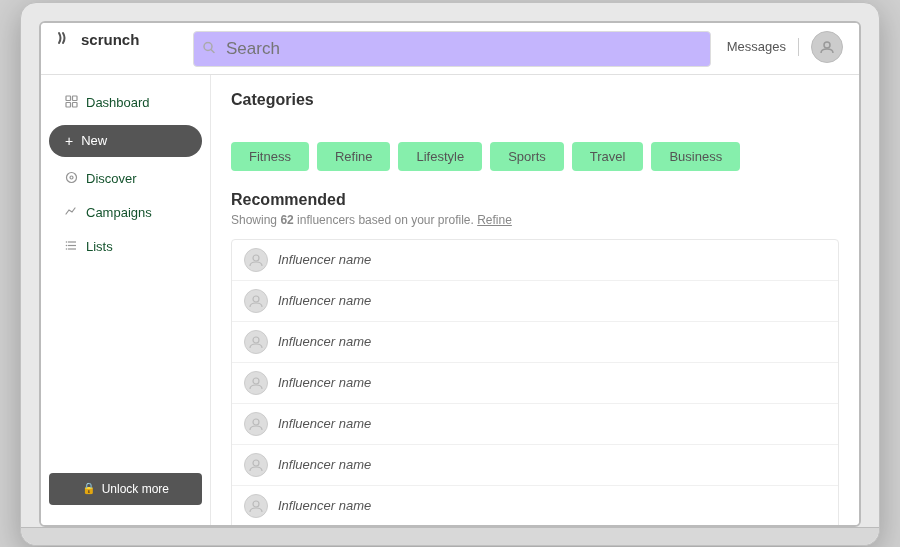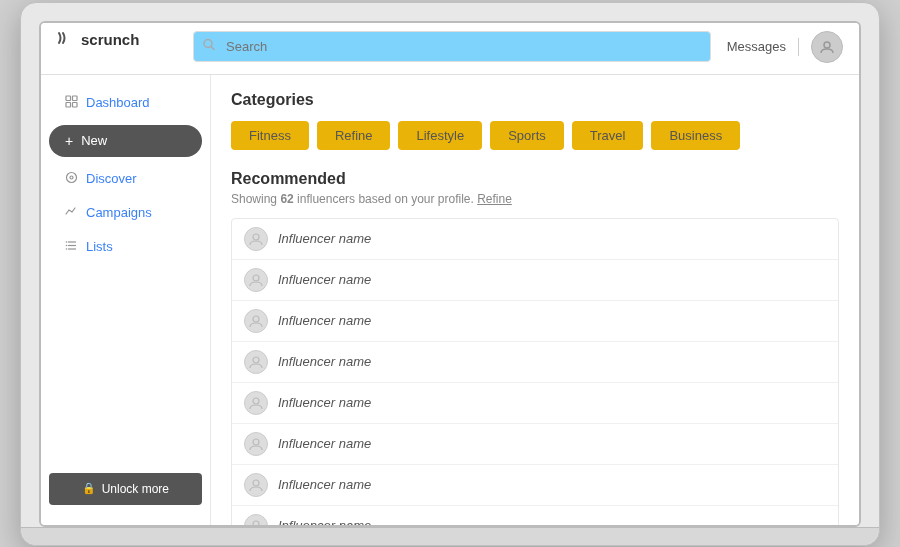--- a/index.html
+++ b/index.html
@@ -69,23 +69,23 @@
       flex: 1;
       margin: 0 16px;
       position: relative;
     }
 
     .search-bar input {
       width: 100%;
       padding: 7px 12px 7px 32px;
       border: 1px solid #ddd;
       border-radius: 4px;
-      font-size: 13px;
+      font-size: 17px;
       outline: none;
-      background: #7dd3fc;
+      background: #c4b5fd;
       color: #333;
     }
 
     .search-icon-wrap {
       position: absolute;
       left: 10px;
       top: 50%;
       transform: translateY(-50%);
       color: #aaa;
       font-size: 12px;
@@ -146,21 +146,21 @@
       flex-direction: column;
       gap: 2px;
     }
 
     .sidebar-item {
       display: flex;
       align-items: center;
       gap: 8px;
       padding: 8px 16px;
       font-size: 13px;
-      color: #3b82f6;
+      color: #14532d;
       cursor: pointer;
       border-radius: 4px;
       margin: 0 8px;
     }
 
     .sidebar-item.new-btn {
       background: #555;
       color: #fff;
       border-radius: 20px;
       margin: 4px 8px;
@@ -205,27 +205,28 @@
 
     .categories-row {
       display: flex;
       gap: 8px;
       margin-bottom: 20px;
       flex-wrap: wrap;
     }
 
     .category-btn {
       padding: 7px 18px;
-      background: #eab308;
+      background: #86efac;
       border: none;
       border-radius: 4px;
       font-size: 13px;
       color: #555;
       cursor: pointer;
       font-weight: 400;
+      margin-top: 21px;
     }
 
     .recommended-title {
       font-size: 16px;
       font-weight: 600;
       color: #333;
       margin-bottom: 4px;
     }
 
     .recommended-sub {

